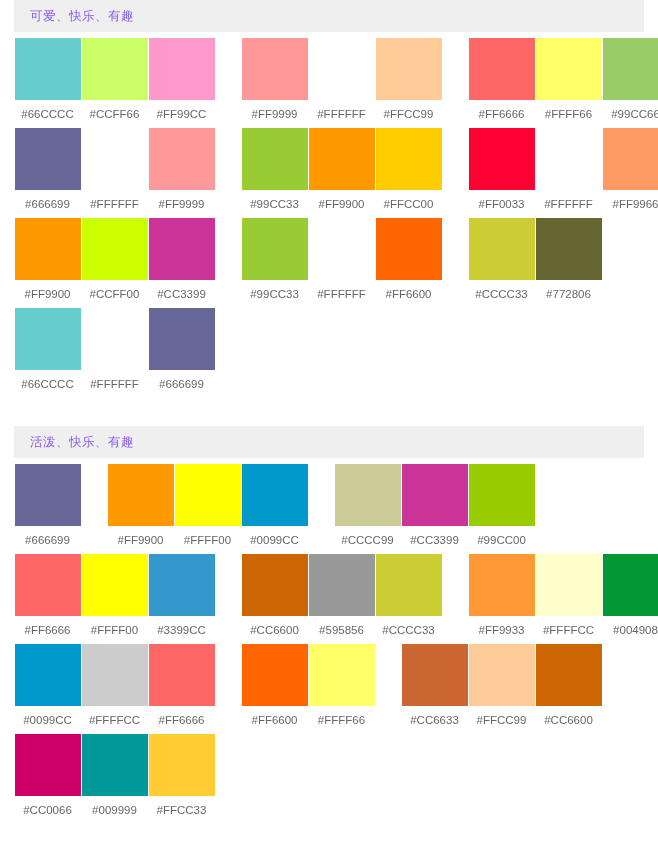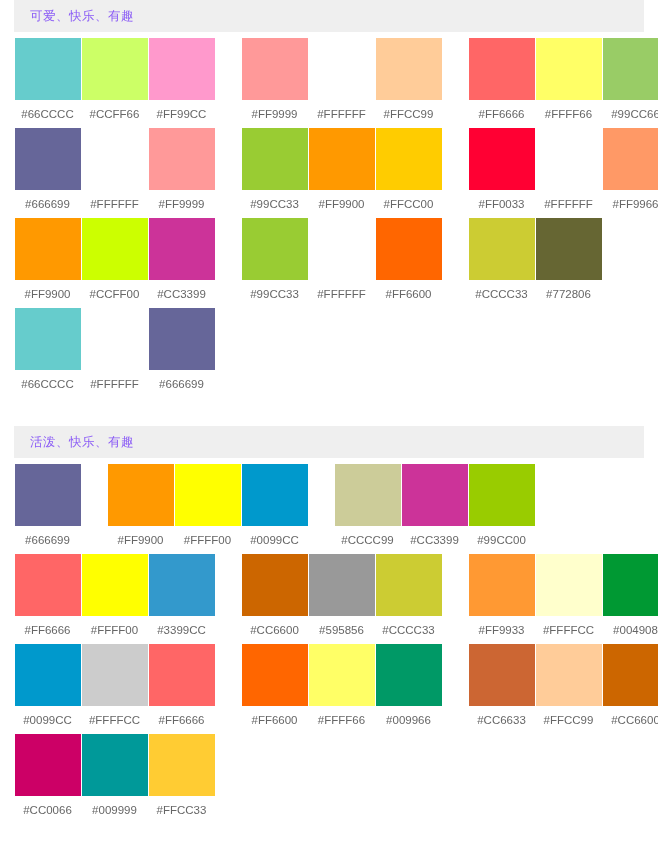--- a/index.html
+++ b/index.html
@@ -344,24 +344,20 @@
             </div>
             <div class="swatch-group">
               <div class="swatch-cell">
                 <span class="chip" style="background: rgb(255, 102, 0);"></span>
                 <span class="hex-label">#FF6600</span>
               </div>
               <div class="swatch-cell">
                 <span class="chip" style="background: rgb(255, 255, 102);"></span>
                 <span class="hex-label">#FFFF66</span>
               </div>
-              <div class="swatch-cell">
-                <span class="chip" style="background: rgb(0, 153, 102);"></span>
-                <span class="hex-label">#009966</span>
-              </div>
             </div>
             <div class="swatch-group">
               <div class="swatch-cell">
                 <span class="chip" style="background: rgb(204, 102, 51);"></span>
                 <span class="hex-label">#CC6633</span>
               </div>
               <div class="swatch-cell">
                 <span class="chip" style="background: rgb(255, 204, 153);"></span>
                 <span class="hex-label">#FFCC99</span>
               </div>

